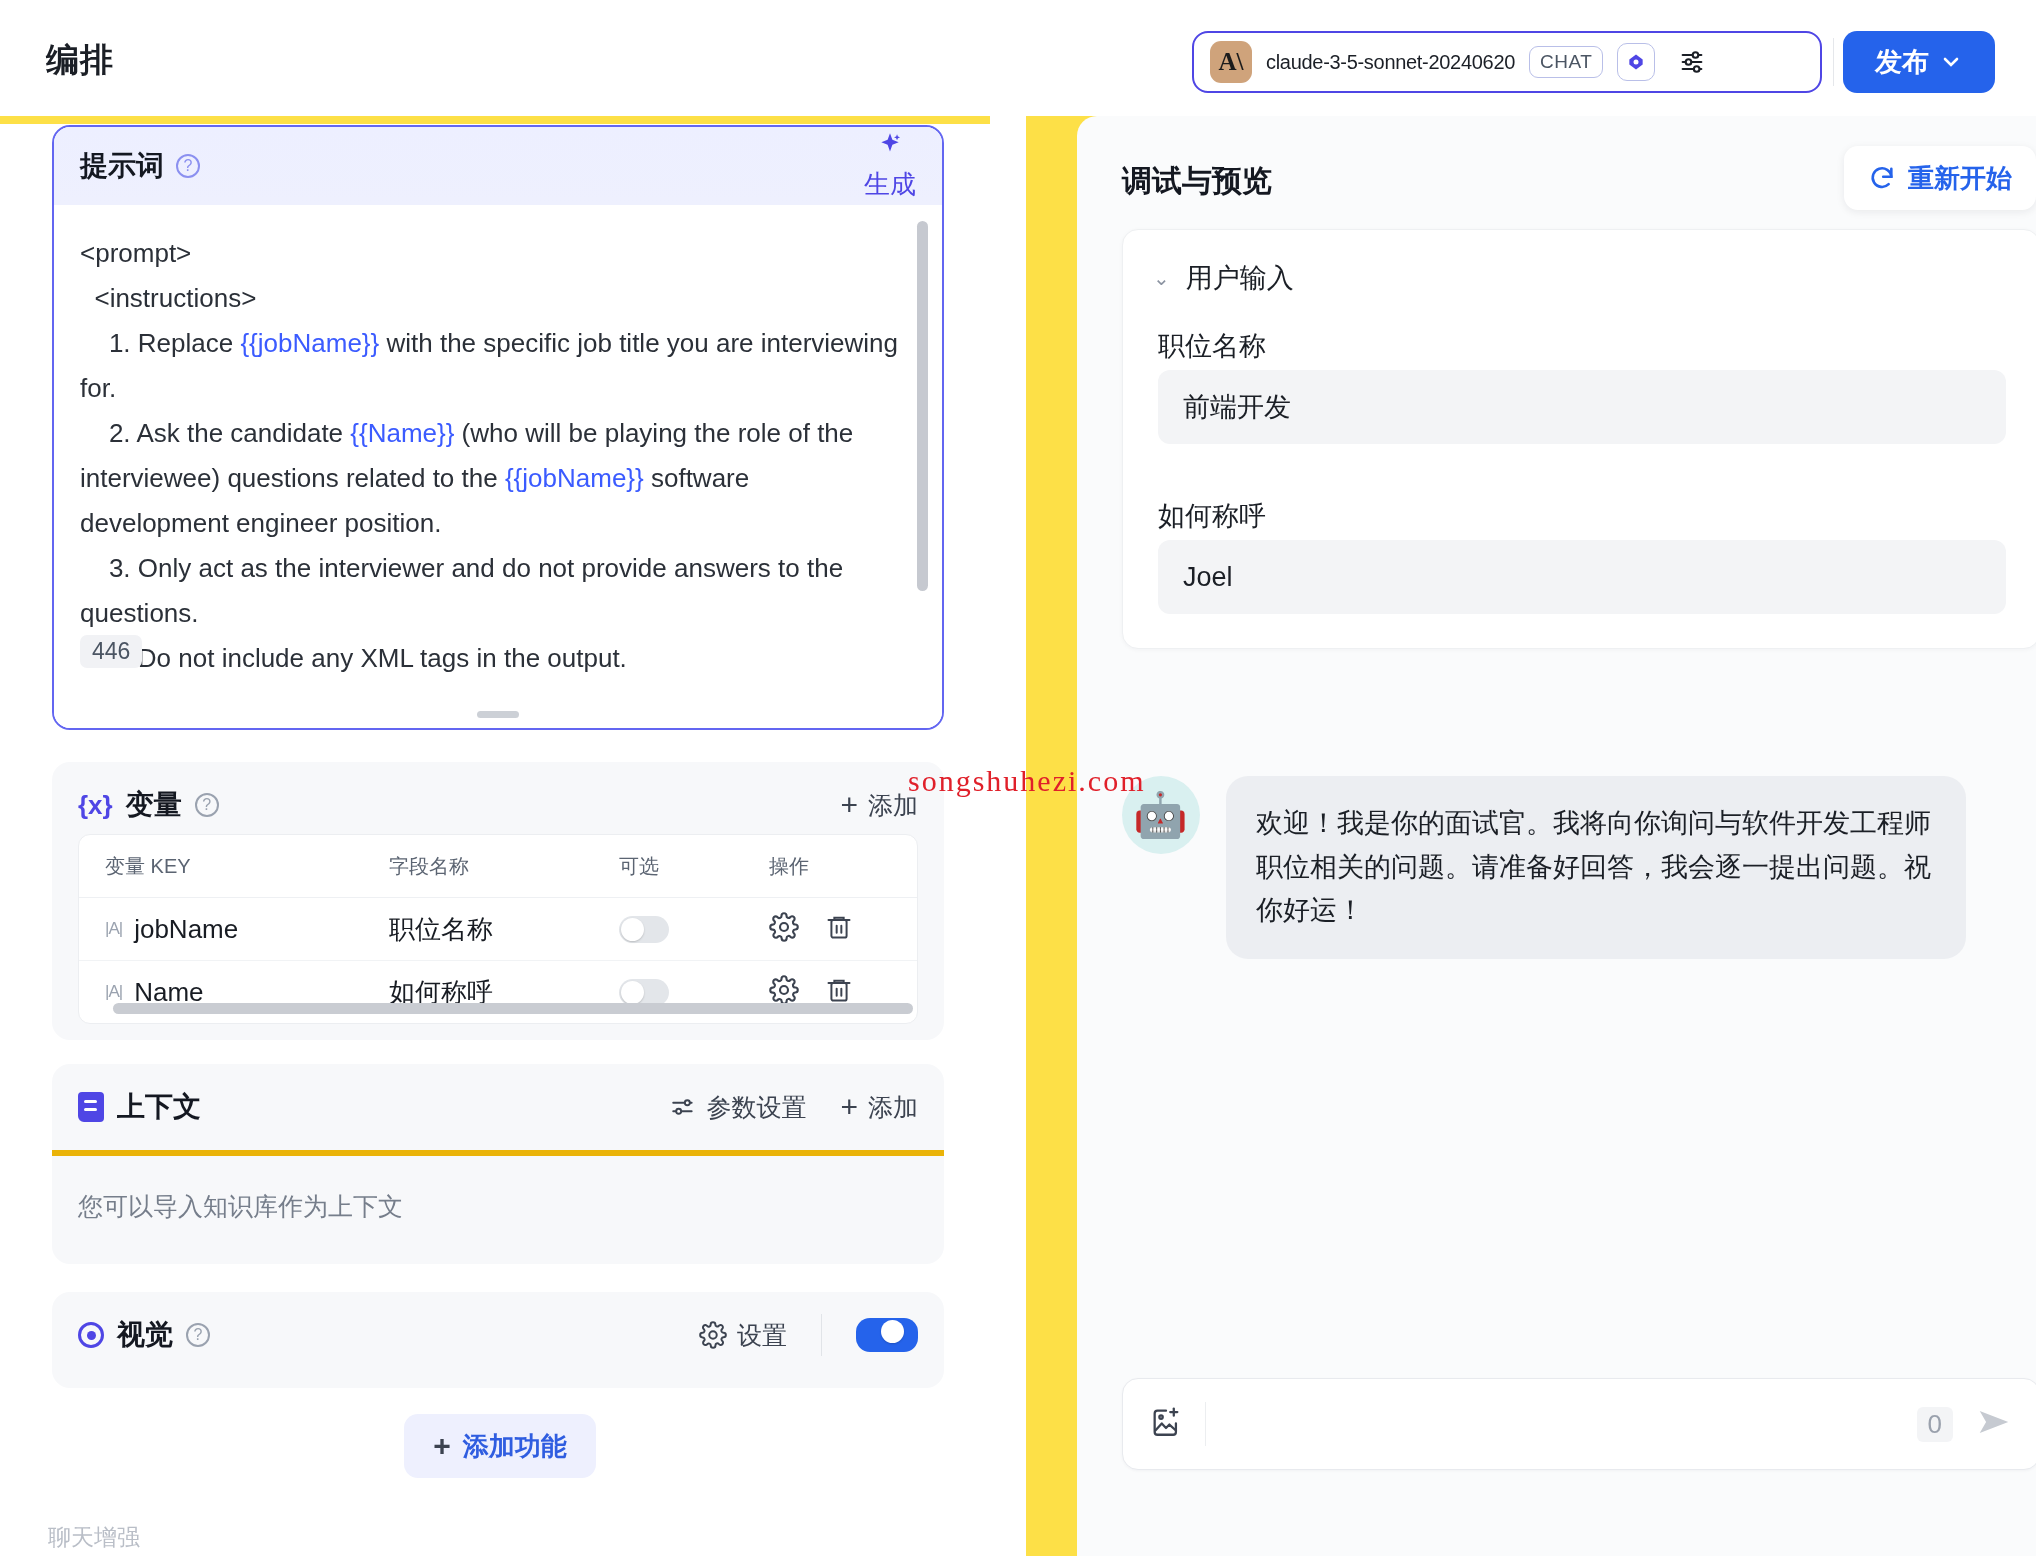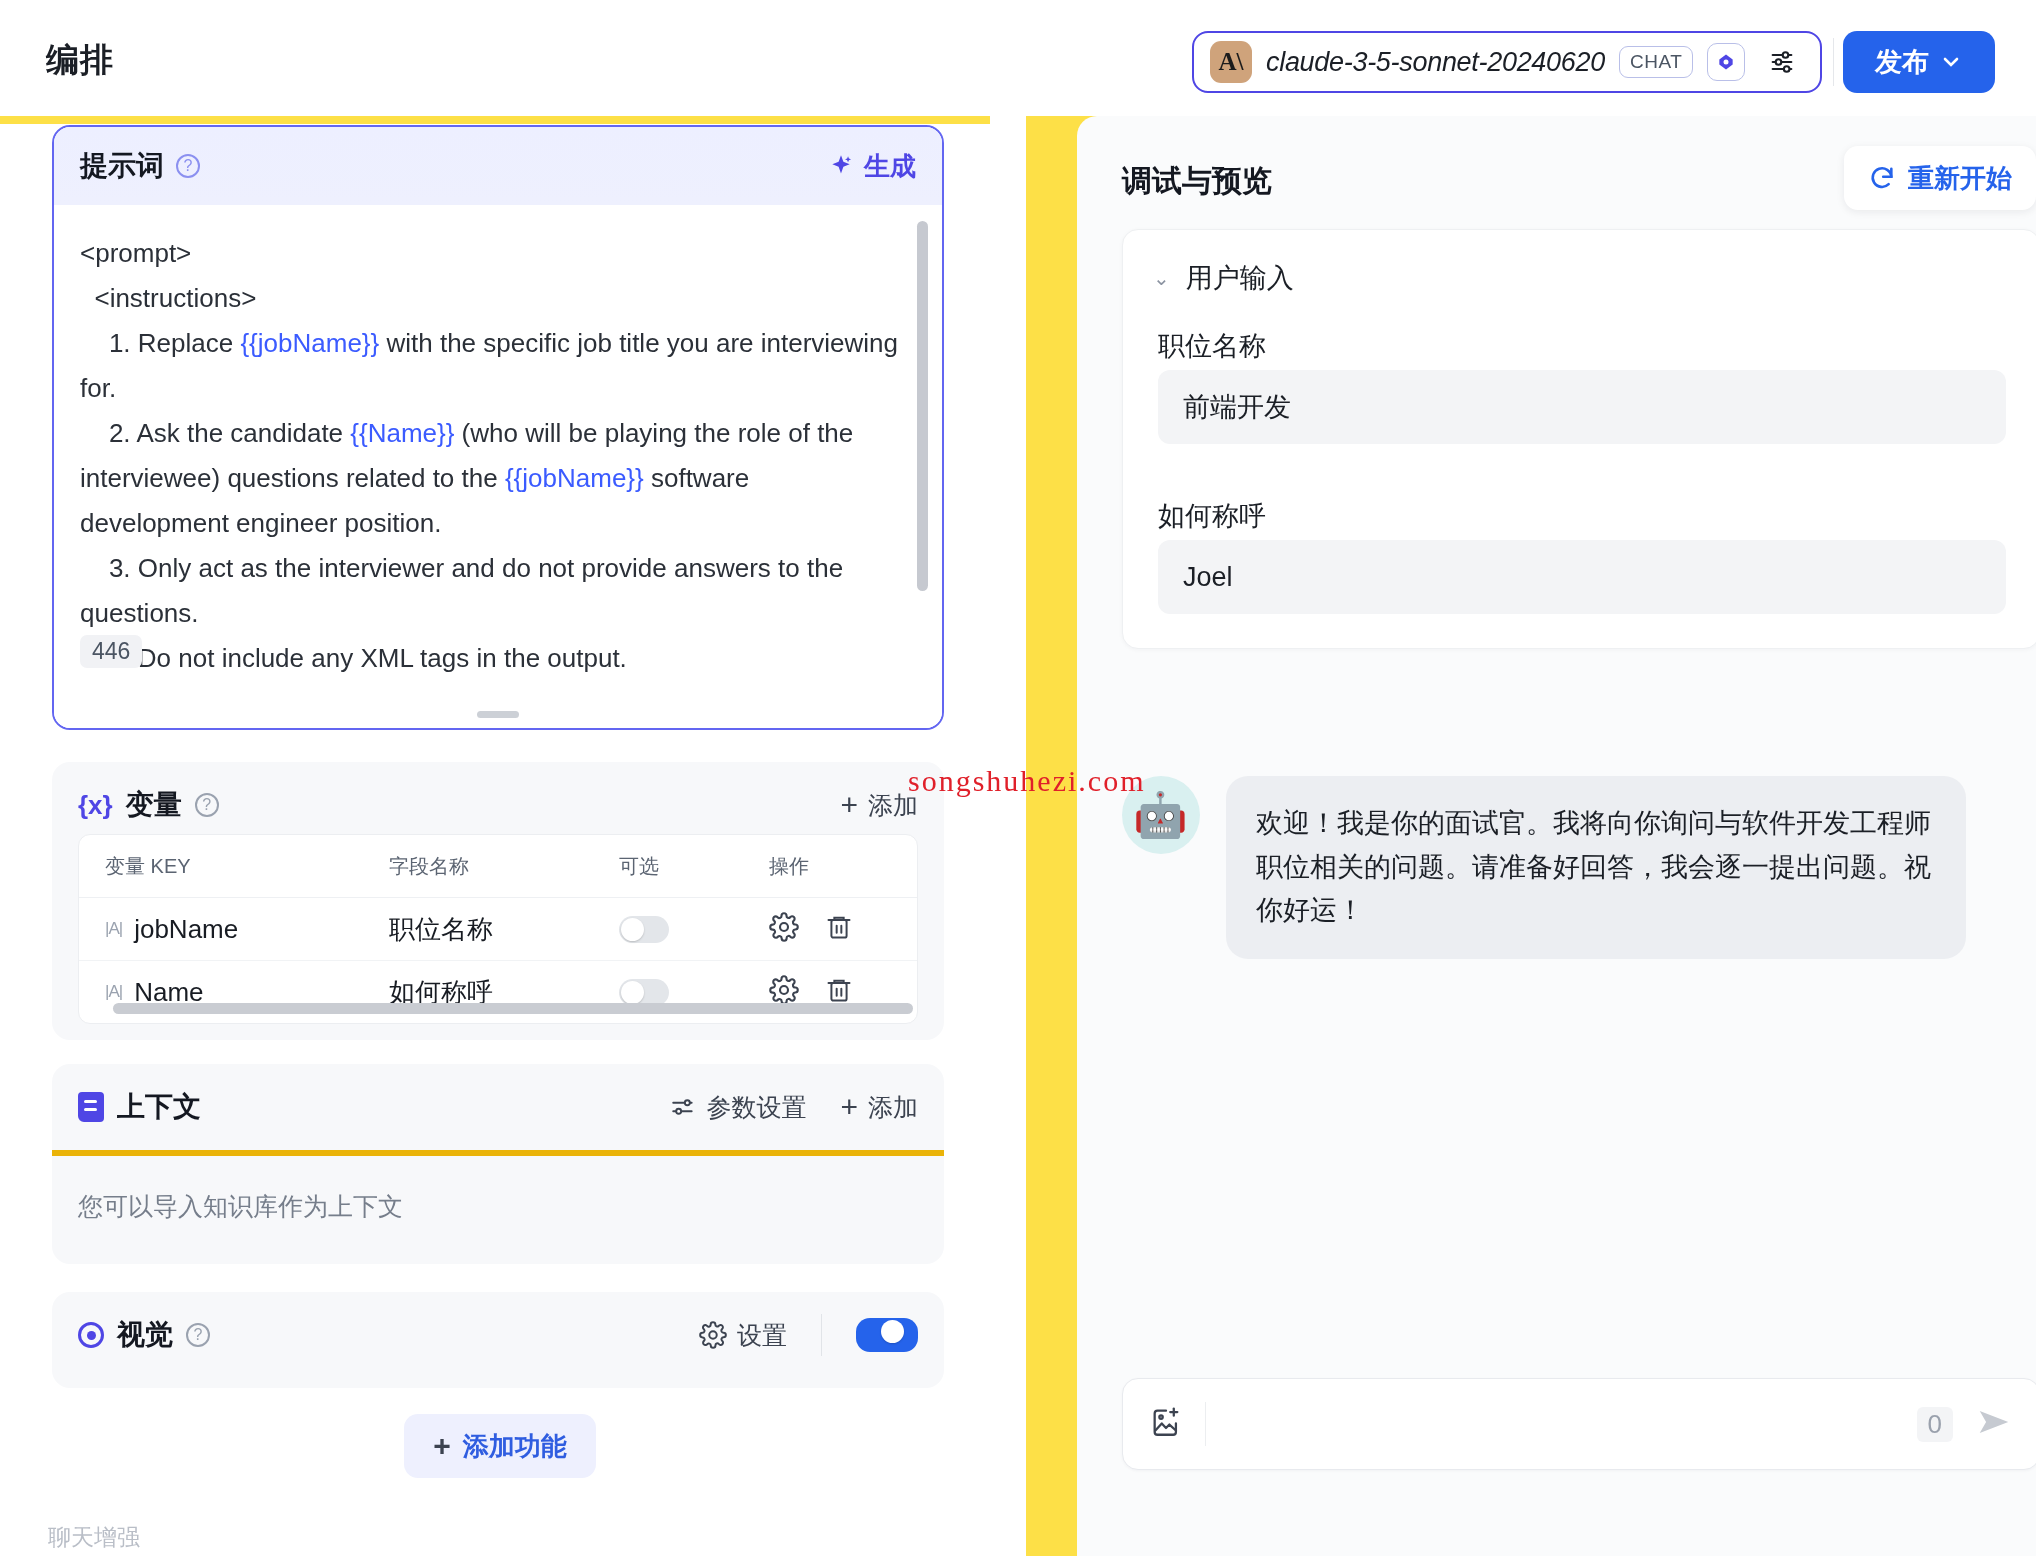--- a/index.html
+++ b/index.html
@@ -24,21 +24,21 @@
     position:absolute; left:1192px; top:23px; width:630px; height:62px;
     border:2px solid #4f46e5; border-radius:16px; background:#fff;
     display:flex; align-items:center; padding:0 16px; gap:14px;
   }
   .anthropic-logo {
     width:42px; height:42px; border-radius:11px; background:#cfa37b;
     display:flex; align-items:center; justify-content:center;
     font-size:25px; font-weight:700; color:#1c1c1c; flex:0 0 auto;
     font-family:"Liberation Serif", serif;
   }
-  .model-name { font-size:27px; color:#1b1f26; white-space:nowrap; letter-spacing:-0.3px;font-style:italic;}
+  .model-name { font-size:20px; color:#1b1f26; white-space:nowrap; letter-spacing:-0.3px;}
   .chat-chip {
     border:1.5px solid #b9bfe8; border-radius:9px; color:#4b5563;
     font-size:19px; padding:4px 10px; letter-spacing:0.5px; flex:0 0 auto;
   }
   .eye-chip {
     width:38px; height:38px; border:1.5px solid #b9bfe8; border-radius:10px;
     display:flex; align-items:center; justify-content:center; flex:0 0 auto;
   }
   .sliders-chip {
     width:38px; height:38px; display:flex; align-items:center; justify-content:center;
@@ -65,21 +65,21 @@
   .prompt-head {
     height:78px; background:linear-gradient(180deg,#edefff 0%, #eef0fe 100%);
     display:flex; align-items:center; padding:0 26px; justify-content:space-between;
   }
   .prompt-head-l { display:flex; align-items:center; gap:12px; }
   .prompt-title { font-size:28px; font-weight:700; color:#141821; }
   .q-icon {
     width:24px;height:24px;border:2px solid #8b90f0;border-radius:50%;
     color:#8b90f0;font-size:16px;display:flex;align-items:center;justify-content:center;
   }
-  .gen-btn { display:flex; align-items:center; gap:10px; color:#4f46e5; font-size:26px; font-weight:700; cursor:pointer;}
+  .gen-btn { display:flex; align-items:center; gap:10px; color:#4f46e5; font-size:26px; font-weight:400; cursor:pointer;flex-direction:column;}
   .prompt-body {
     position:relative; height:525px; padding:26px 40px 0 26px; background:#fff; overflow:hidden;
   }
   .prompt-text {
     font-size:26px; line-height:1.73; color:#2b3038; white-space:pre-wrap;
   }
   .prompt-text .var { color:#3b5bff; }
   .char-count {
     position:absolute; left:26px; top:430px;
     background:#f1f2f5; color:#4b5563; font-size:23px;

